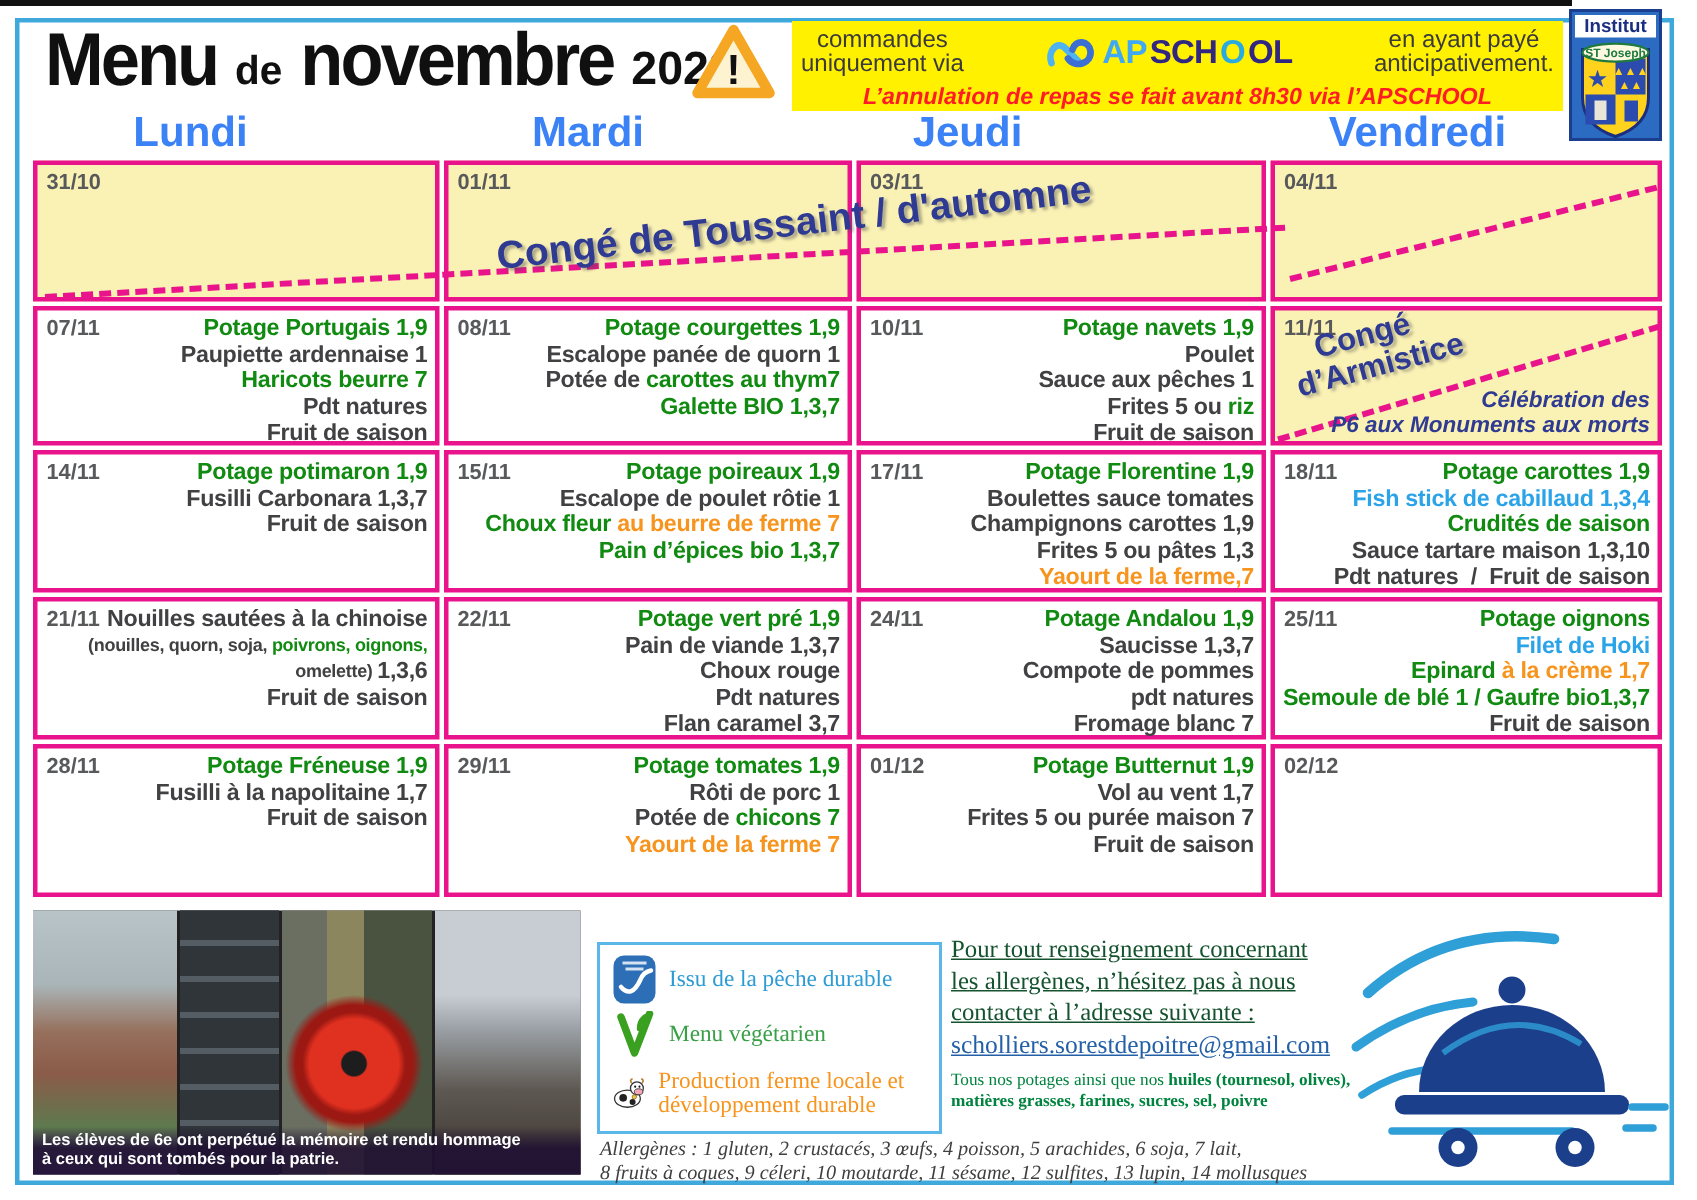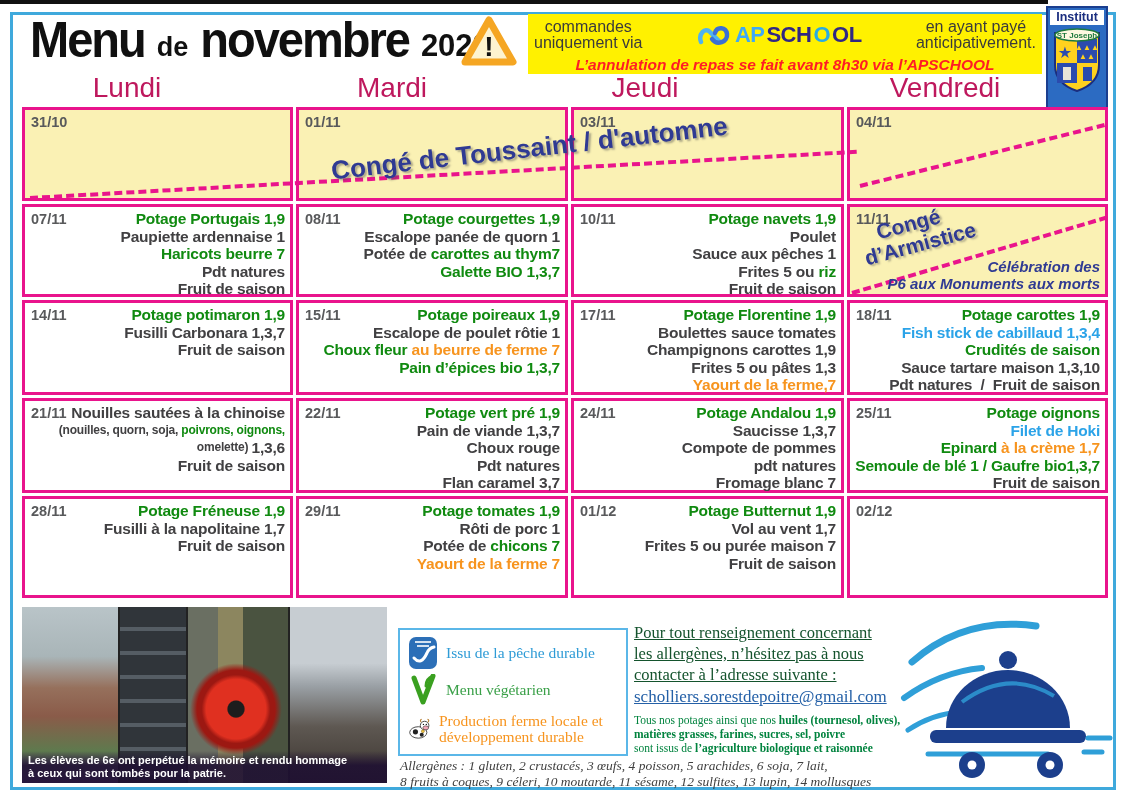--- a/index.html
+++ b/index.html
@@ -21,24 +21,24 @@
   .banner{position:absolute;left:528px;top:14px;width:514px;height:60px;background:#FFF100;box-sizing:border-box;padding:2px 6px 0 6px;}
   .banner .row1{display:flex;align-items:center;justify-content:space-between;height:38px;}
   .banner .stack{font-size:16px;line-height:16px;color:#3b3b3b;text-align:center;}
   .brand{display:flex;align-items:center;gap:2px;font-weight:800;font-size:22px;letter-spacing:-0.5px;}
   .brand .ap{color:#3FA9F5;}
   .brand .sch{color:#312783;}
   .brand .pow{color:#29ABE2;}
   .brand .ol{color:#312783;}
   .banner .row2{font-size:15.5px;font-weight:bold;font-style:italic;color:#FF1D25;text-align:center;margin-top:2px;white-space:nowrap;}
 
-  .institute{position:absolute;left:1046px;top:6px;width:62px;height:104px;background:#2C6BC2;border:2px solid #1B3E8F;box-sizing:border-box;text-align:center;}
+  .institute{position:absolute;left:1046px;top:6px;width:62px;height:88px;background:#2C6BC2;border:2px solid #1B3E8F;box-sizing:border-box;text-align:center;}
   .institute .inst-label{margin:2px 2px 0 2px;background:#fff;font-size:12.5px;font-weight:800;color:#1B2E7F;line-height:15px;}
 
-  .day-header{position:absolute;top:72px;transform:translateX(-50%);font-size:28px;font-weight:400;color:#be185d;white-space:nowrap;}
+  .day-header{position:absolute;top:72px;transform:translateX(-50%);font-size:28px;font-weight:700;color:#3b82f6;white-space:nowrap;}
 
   
   .grid{position:absolute;left:22px;top:107px;width:898px;height:494px;display:grid;
         grid-template-columns:271px 272px 273px 261px;grid-template-rows:94px 93px 95px 95px 102px;gap:3px;}
   .cell{border:3px solid #E9148C;background:#fff;position:relative;box-sizing:border-box;overflow:visible;}
   .cell.holiday{background:#FAF1B4;}
   .cell-date{position:absolute;left:6px;top:4px;font-size:14.5px;font-weight:bold;color:#58595B;}
   .cell-lines{padding:3px 5px 0 0;}
   .menu-line{display:flex;justify-content:flex-end;white-space:pre;font-weight:bold;font-size:15.5px;line-height:17.5px;letter-spacing:-0.2px;}
   .seg{white-space:pre;}
@@ -365,21 +365,20 @@
 </div>
 
 <div class="contact">
   <div class="cline">Pour tout renseignement concernant</div>
   <div class="cline">les allergènes, n’hésitez pas à nous</div>
   <div class="cline">contacter à l’adresse suivante :</div>
   <div class="email">scholliers.sorestdepoitre@gmail.com</div>
   <div class="bio">
     <div><span>Tous nos potages ainsi que nos </span><b>huiles (tournesol, olives),</b></div>
     <div><b>matières grasses, farines, sucres, sel, poivre</b></div>
-    <div><span>sont issus de </span><b>l’agriculture biologique et raisonnée</b></div>
   </div>
 </div>
 
 <div class="allergens">
   <div>Allergènes : 1 gluten, 2 crustacés, 3 œufs, 4 poisson, 5 arachides, 6 soja, 7 lait,</div>
   <div>8 fruits à coques, 9 céleri, 10 moutarde, 11 sésame, 12 sulfites, 13 lupin, 14 mollusques</div>
 </div>
 
 <div class="cloche">
   <svg width="218" height="178" viewBox="0 0 218 178">

